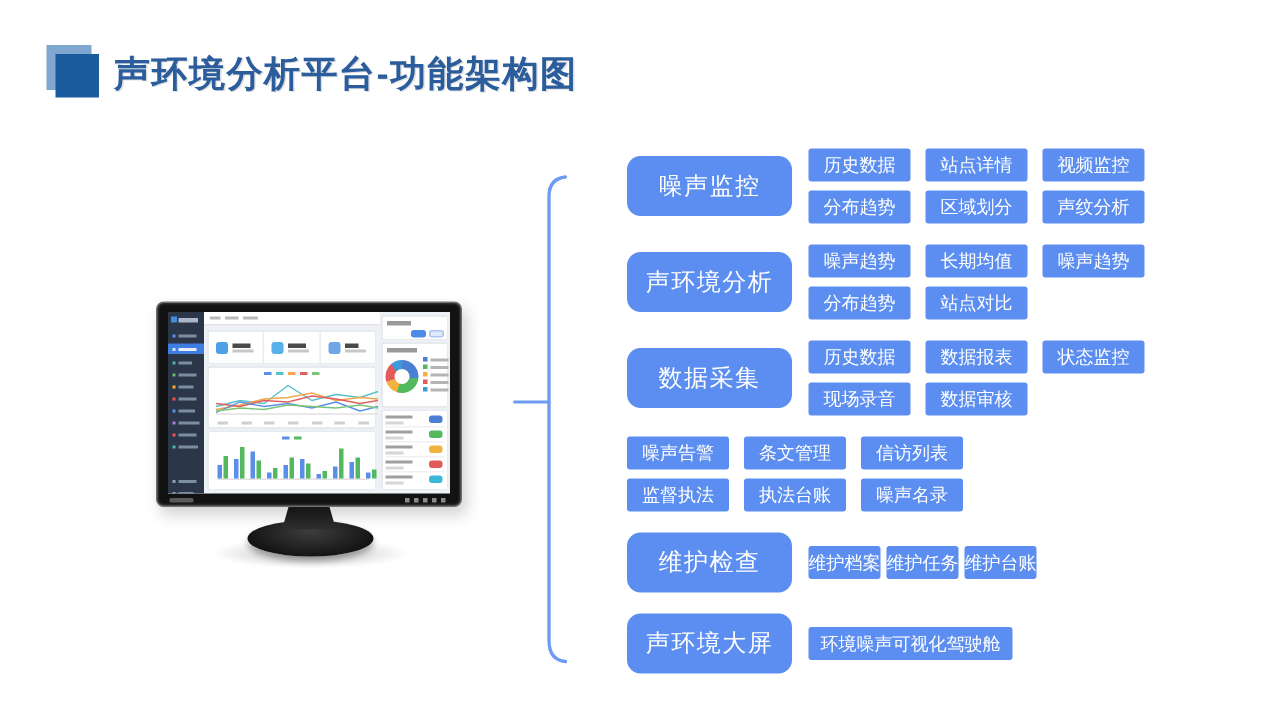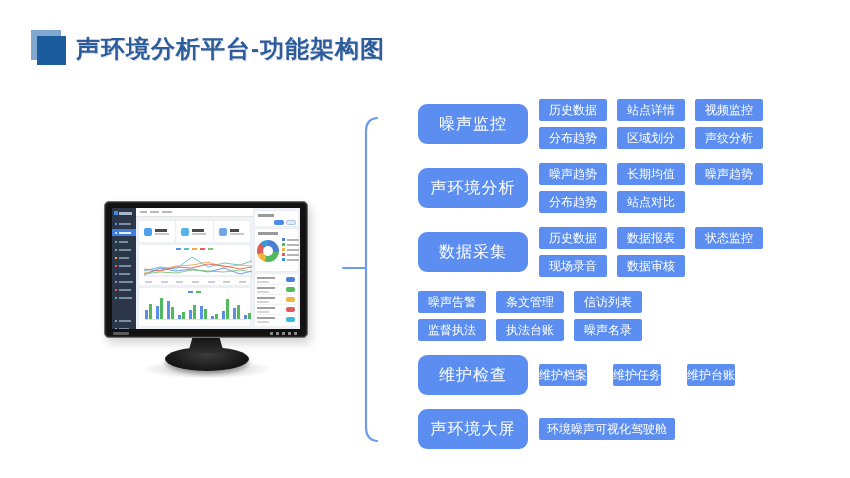--- a/index.html
+++ b/index.html
@@ -84,21 +84,21 @@
   .r-row em{position:absolute;right:1px;top:2px;width:9px;height:5px;border-radius:2px;display:block;}
 
   
   .bracket{position:absolute;left:335px;top:105px;}
 
   
   .tree{position:absolute;left:418px;top:99px;display:flex;flex-direction:column;gap:14px;}
   .group{display:flex;align-items:center;gap:11px;}
   .cat{width:110px;height:40px;border-radius:9px;background:var(--box-blue);color:#fff;font-size:16px;display:flex;align-items:center;justify-content:center;letter-spacing:1px;flex:none;}
   .items{display:grid;grid-template-columns:repeat(3,68px);gap:6px 10px;}
-  .group.single .items{display:flex;gap:26px;}
+  .group.single .items{display:flex;gap:4px;}
   .item{height:22px;background:var(--box-blue);color:#fff;font-size:12px;display:flex;align-items:center;justify-content:center;border-radius:2px;white-space:nowrap;}
   .item.wide{padding:0 8px;width:auto;}
 </style>
 </head>
 <body>
 
 <div class="slide">
 
   <div class="title-block">
     <div class="ticon-back"></div>

